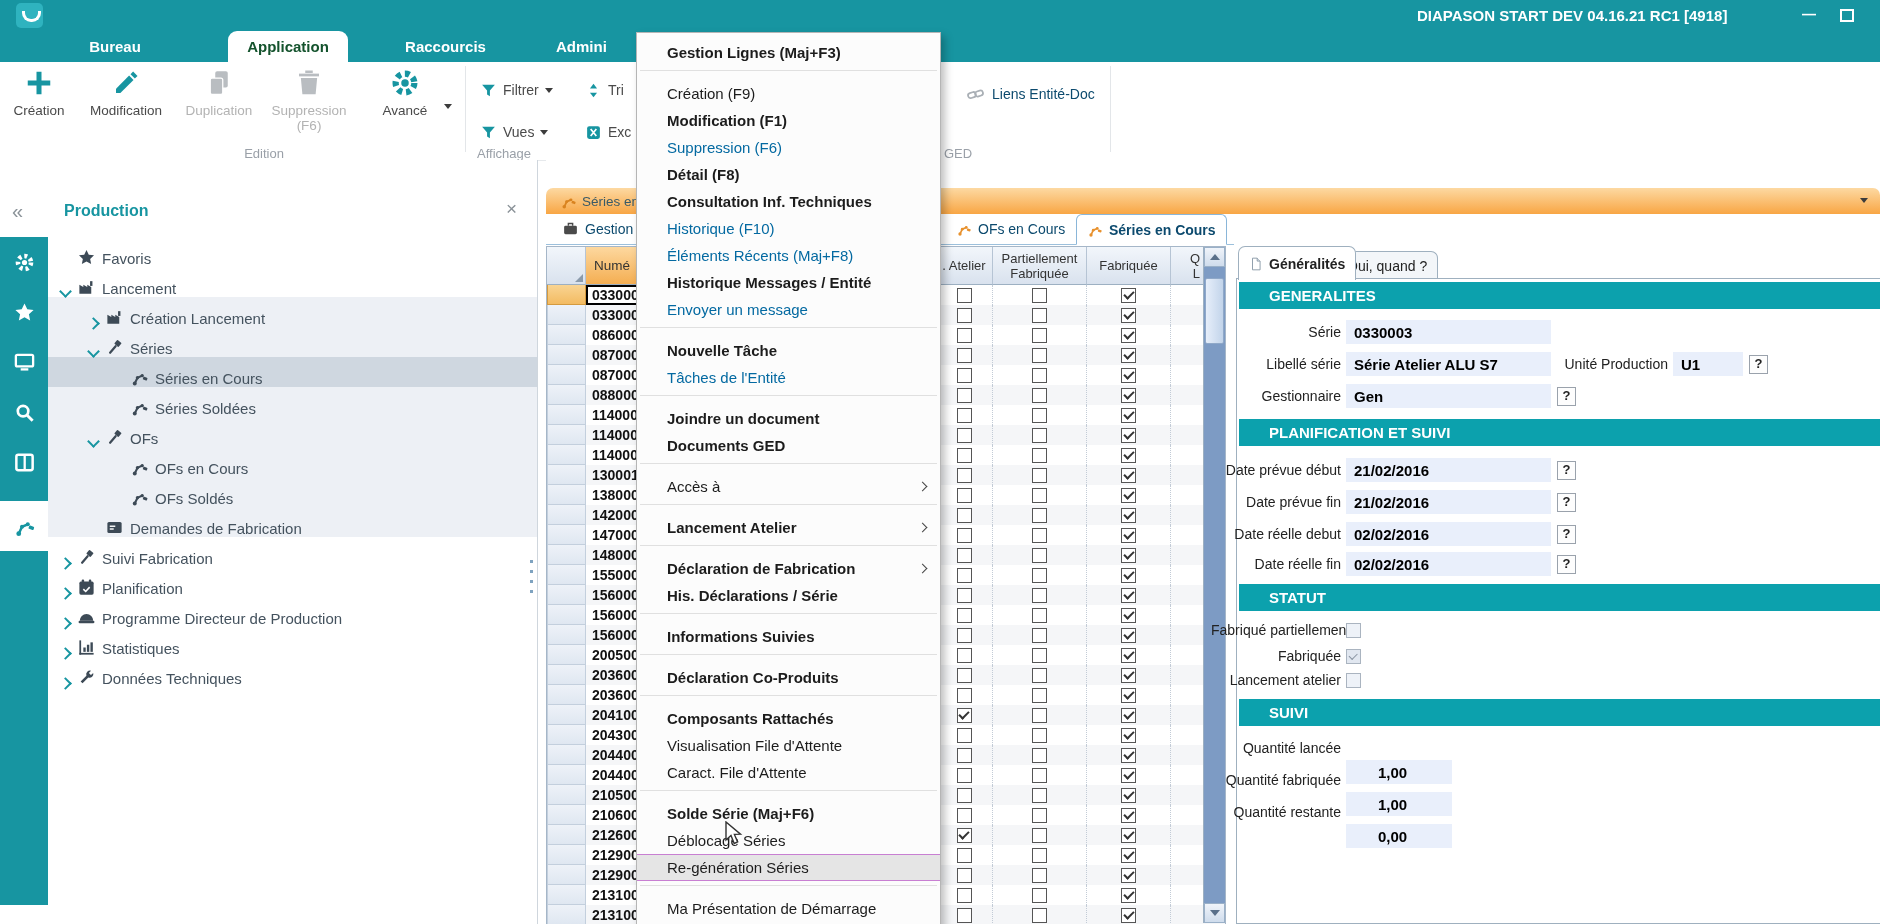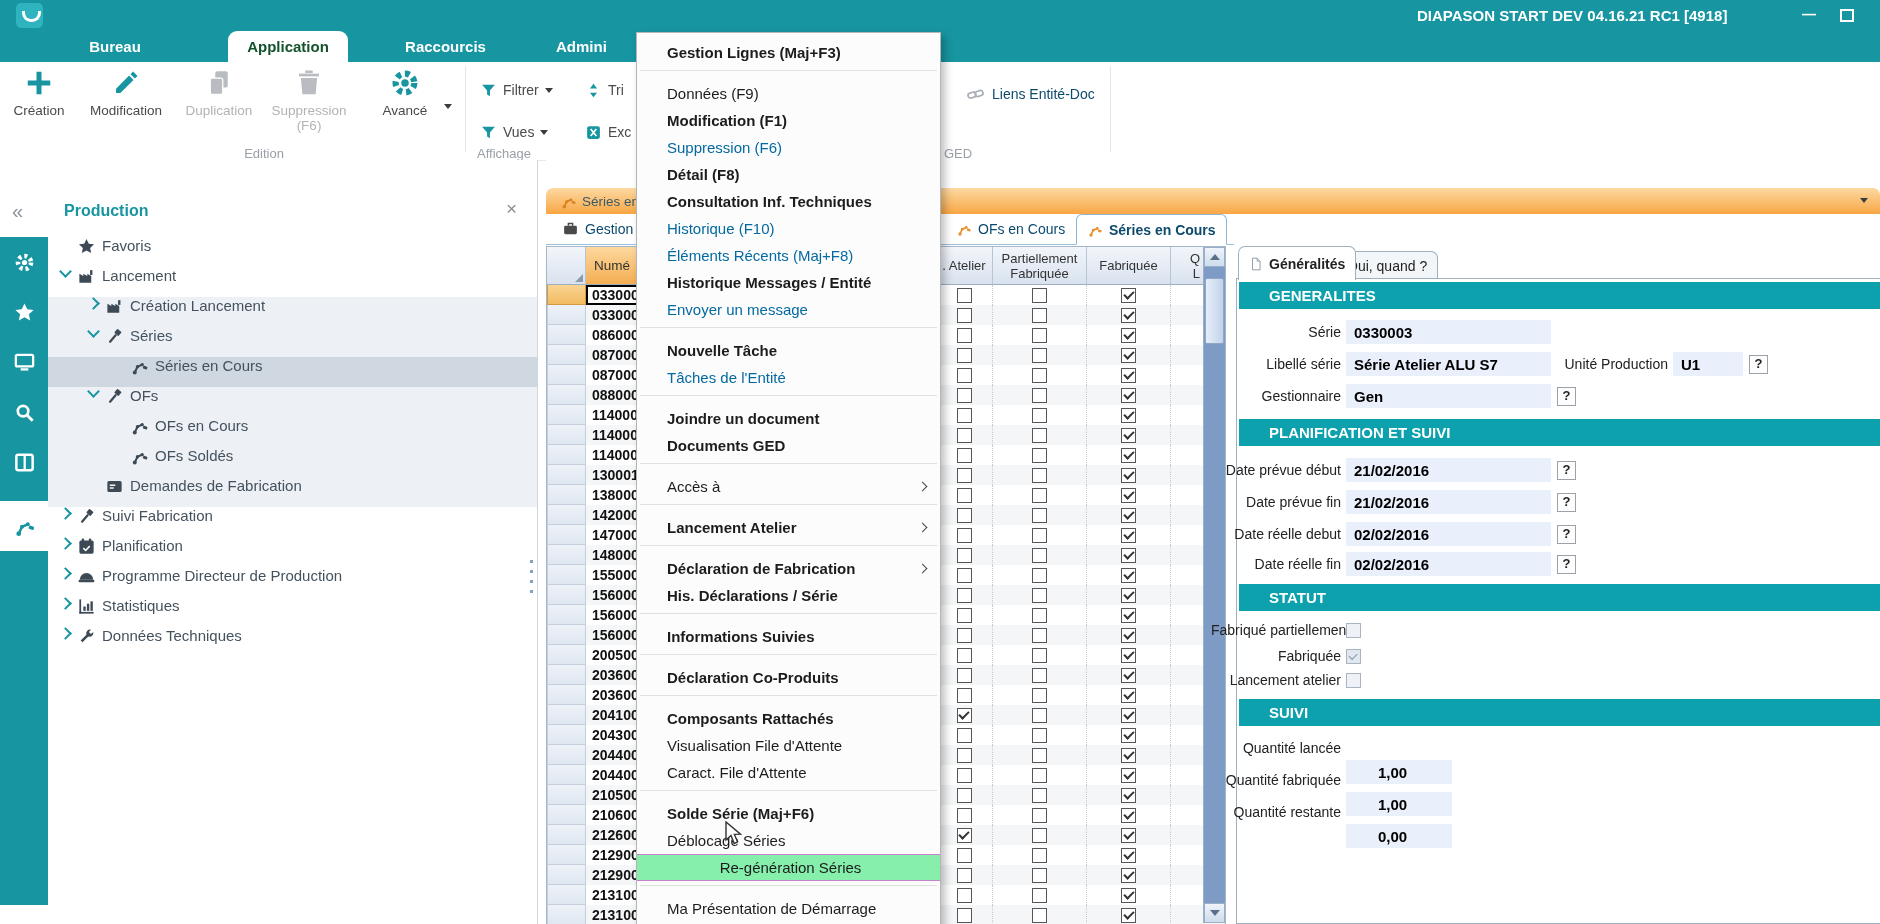--- a/index.html
+++ b/index.html
@@ -39,21 +39,21 @@
   
   .sidebar{position:absolute;left:0;top:160px;width:537px;height:764px;background:#fff;border-right:1px solid #cfd6dd;}
   .sb-collapse{position:absolute;left:12px;top:40px;font-size:20px;color:#8a9298;}
   .sb-title{position:absolute;left:64px;top:42px;font-size:16px;font-weight:bold;color:#1795a1;}
   .sb-close{position:absolute;left:506px;top:38px;font-size:19px;color:#8a9298;}
   .rail{position:absolute;left:0;top:77px;width:48px;height:668px;background:#1795a1;}
   .rail-item{width:48px;height:50px;display:flex;align-items:center;justify-content:center;color:#fff;}
   .rail-item svg{width:23px;height:23px;}
   .rail-item.active{background:#fff;color:#1795a1;margin-top:14px;}
   .tree{position:absolute;left:48px;top:77px;width:489px;}
-  .trow{height:30px;display:flex;align-items:flex-start;font-size:15px;color:#44525e;}
+  .trow{height:30px;display:flex;align-items:flex-end;font-size:15px;color:#44525e;}
   .trow.blk{background:#edf0f5;}
   .trow.sel{background:#cfd7e0;}
   .trow.lvl0{padding-left:9px;}
   .trow.lvl1{padding-left:37px;}
   .trow.lvl2{padding-left:62px;}
   .chev{width:18px;height:10px;position:relative;visibility:hidden;flex:none;}
   .chev.cd,.chev.cr{visibility:visible;}
   .chev::after{content:"";position:absolute;left:4px;top:0;width:7px;height:7px;border-right:2px solid #1795a1;border-bottom:2px solid #1795a1;}
   .chev.cd::after{transform:rotate(45deg);}
   .chev.cr::after{transform:rotate(-45deg);top:2px;}
@@ -135,21 +135,21 @@
   .scb.on{background:#e1e7f0;}
   .scb.on::after{content:"";position:absolute;left:2px;top:3px;width:7px;height:3.5px;
       border-left:1.8px solid #8a94a2;border-bottom:1.8px solid #8a94a2;transform:rotate(-45deg);}
 
   
   .cmenu{position:absolute;left:636px;top:32px;width:305px;height:900px;background:#fcfcfc;border:1px solid #b5b5b5;
       box-shadow:4px 4px 8px rgba(0,0,0,.25);padding-top:6px;box-sizing:border-box;z-index:50;}
   .mi{height:27px;line-height:27px;padding:0 26px 0 30px;font-size:15px;color:#1c1c1c;position:relative;white-space:nowrap;}
   .mi.b{font-weight:bold;}
   .mi.d{color:#0369a1;font-weight:normal;}
-  .mi.hl{background:#86efac;border-top:1px solid #c87fd2;border-bottom:1px solid #c87fd2;height:25px;line-height:25px;text-align:center;}
+  .mi.hl{background:#e5e5e5;border-top:1px solid #c87fd2;border-bottom:1px solid #c87fd2;height:25px;line-height:25px;}
   .mi.sep{height:10px;padding:0;}
   .mi.sep::after{content:"";display:block;margin:4px 3px 0 3px;border-top:1px solid #e0e0e0;}
   .mi .arr{display:none;position:absolute;right:14px;top:10px;width:6px;height:6px;
       border-right:1.6px solid #444;border-bottom:1.6px solid #444;transform:rotate(-45deg);}
   .mi.sub .arr{display:block;}
   .cursor{position:absolute;left:86px;top:788px;z-index:60;}
 </style>
 </head>
 <body>
 
@@ -431,20 +431,27 @@
         </div>
 
         <div class="trow lvl2 blk sel">
           <span class="chev"></span>
           <svg class="ticon">
             <use href="#i-robot"></use>
           </svg>
           <span>Séries en Cours</span>
         </div>
 
+        <div class="trow lvl2 blk">
+          <span class="chev"></span>
+          <svg class="ticon">
+            <use href="#i-robot"></use>
+          </svg>
+          <span>Séries Soldées</span>
+        </div>
 
         <div class="trow lvl1 blk">
           <span class="chev cd"></span>
           <svg class="ticon">
             <use href="#i-hammer"></use>
           </svg>
           <span>OFs</span>
         </div>
 
         <div class="trow lvl2 blk">
@@ -1177,21 +1184,21 @@
         <span>Gestion Lignes (Maj+F3)</span>
         
       </div>
 
       <div class="mi sep">
         <span></span>
         
       </div>
 
       <div class="mi">
-        <span>Données (F9)</span>
+        <span>Création (F9)</span>
         
       </div>
 
       <div class="mi b">
         <span>Modification (F1)</span>
         
       </div>
 
       <div class="mi d">
         <span>Suppression (F6)</span>

